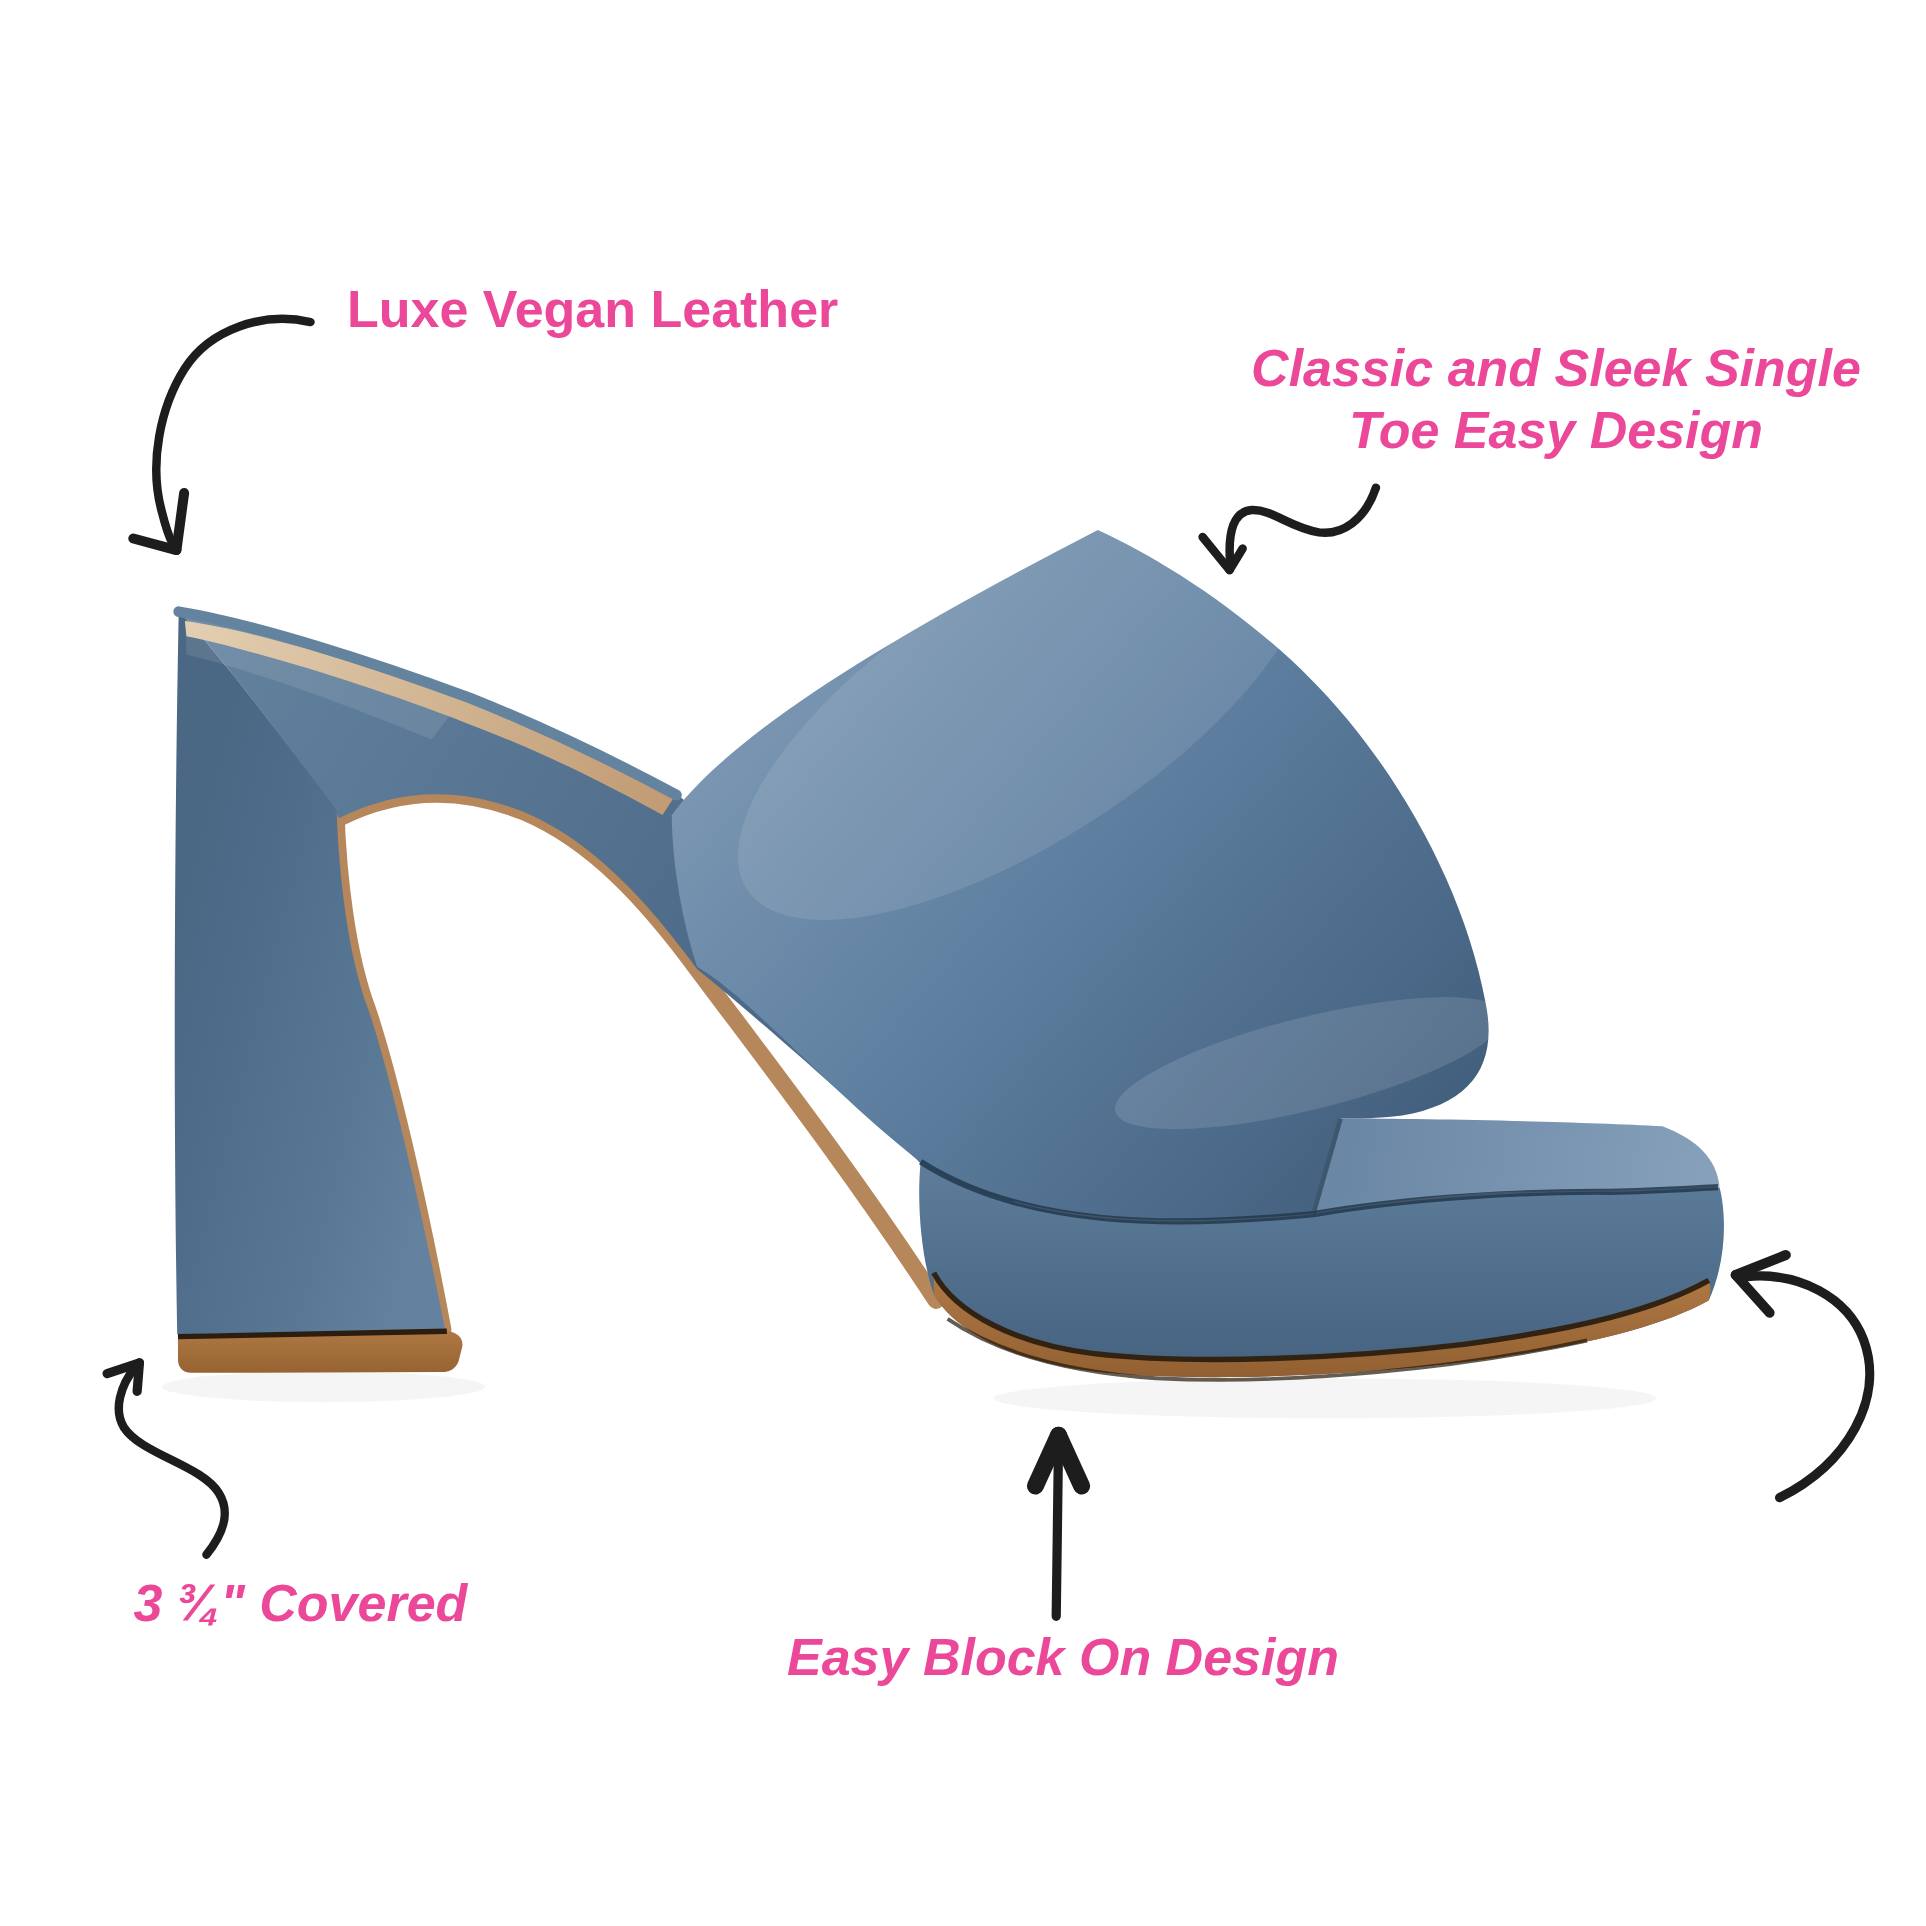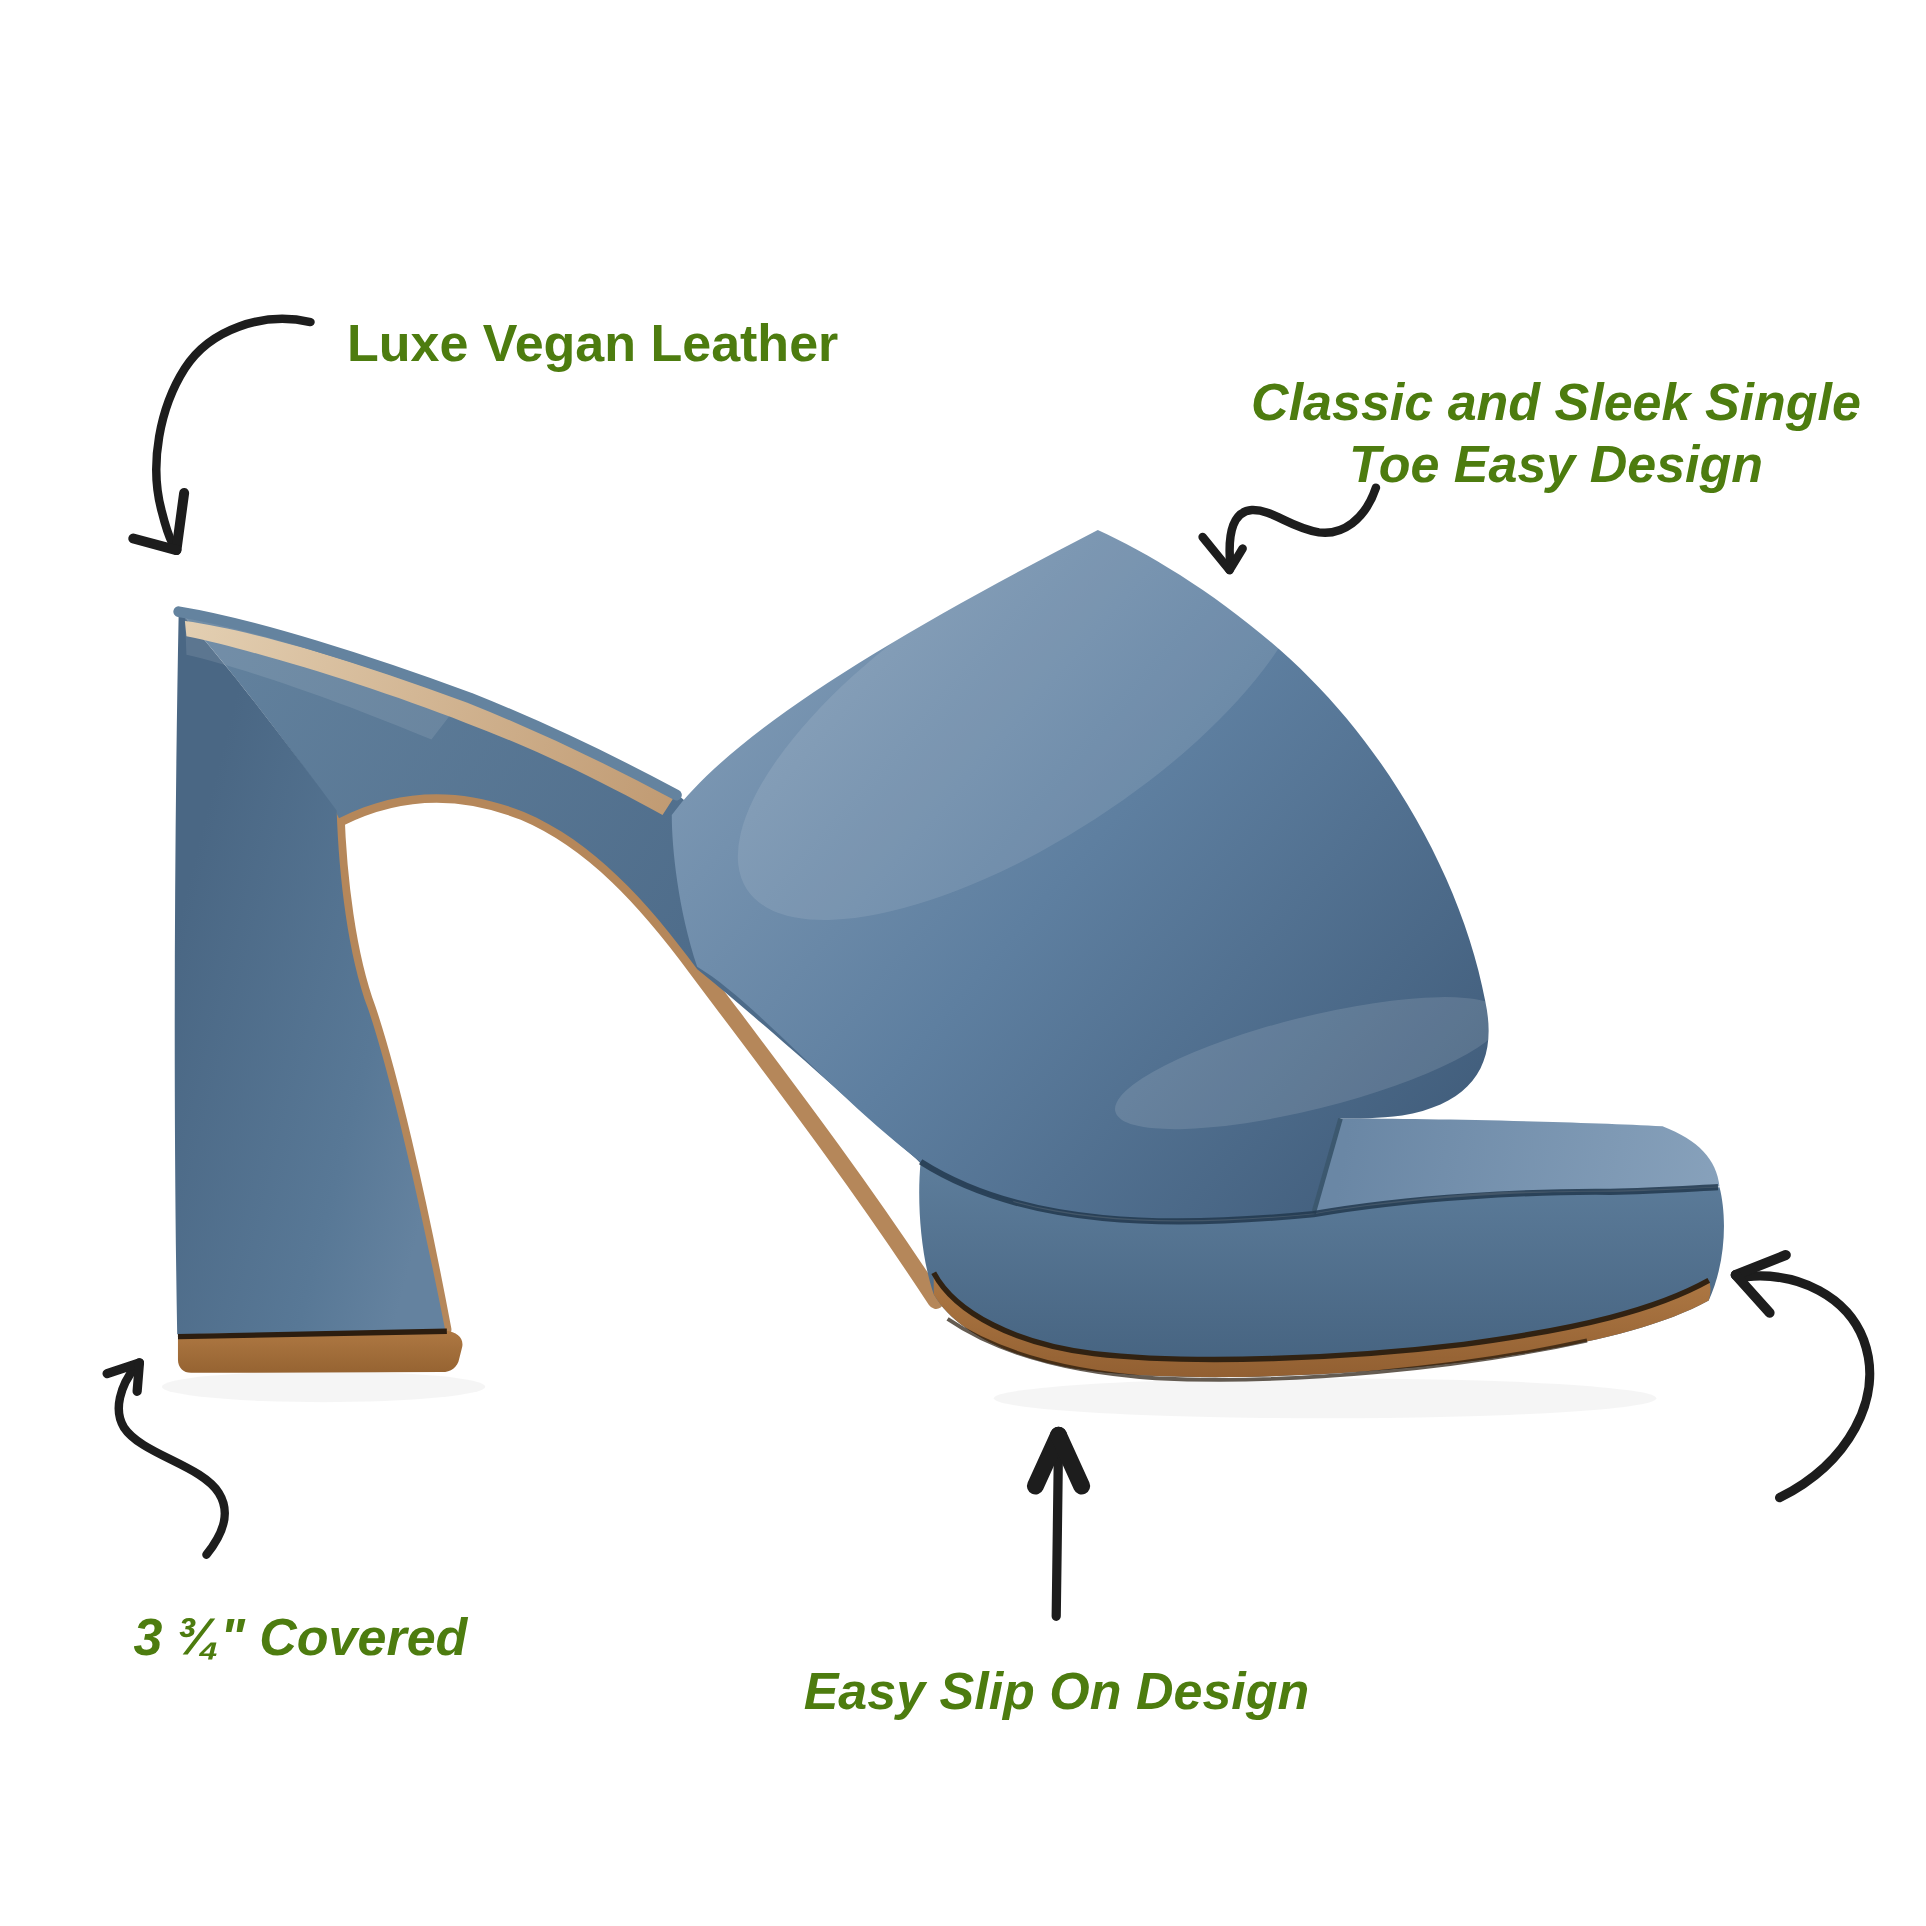--- a/index.html
+++ b/index.html
@@ -9,23 +9,22 @@
     background:#ffffff;
     font-family:"Liberation Sans", sans-serif;
     overflow:hidden;
   }
   .art{position:absolute;left:0;top:0;}
   .callout{
     position:absolute;
     font-weight:bold;
     font-size:52px;
     line-height:1.19;
-    color:#4d7c0f;
+    color:#ec4899;
     white-space:nowrap;
-    margin-top:34px;
   }
   .callout .line{display:block;}
   .c-left{text-align:left;}
   .c-center{text-align:center;font-style:italic;}
 </style>
 </head>
 <body>
 
 <div class="canvas">
 
@@ -196,18 +195,18 @@
   <div class="callout c-center" style="left:1217px; top:338px; width:678px;">
     <span class="line">Classic and Sleek Single</span>
     <span class="line">Toe Easy Design</span>
   </div>
 
   <div class="callout c-center" style="left:15.4px; top:1573px; width:570px;">
     <span class="line">3 ¾" Covered</span>
   </div>
 
   <div class="callout c-center" style="left:787px; top:1627px; width:539px;">
-    <span class="line">Easy Slip On Design</span>
+    <span class="line">Easy Block On Design</span>
   </div>
 
 
 </div>
 
 
 </body></html>

